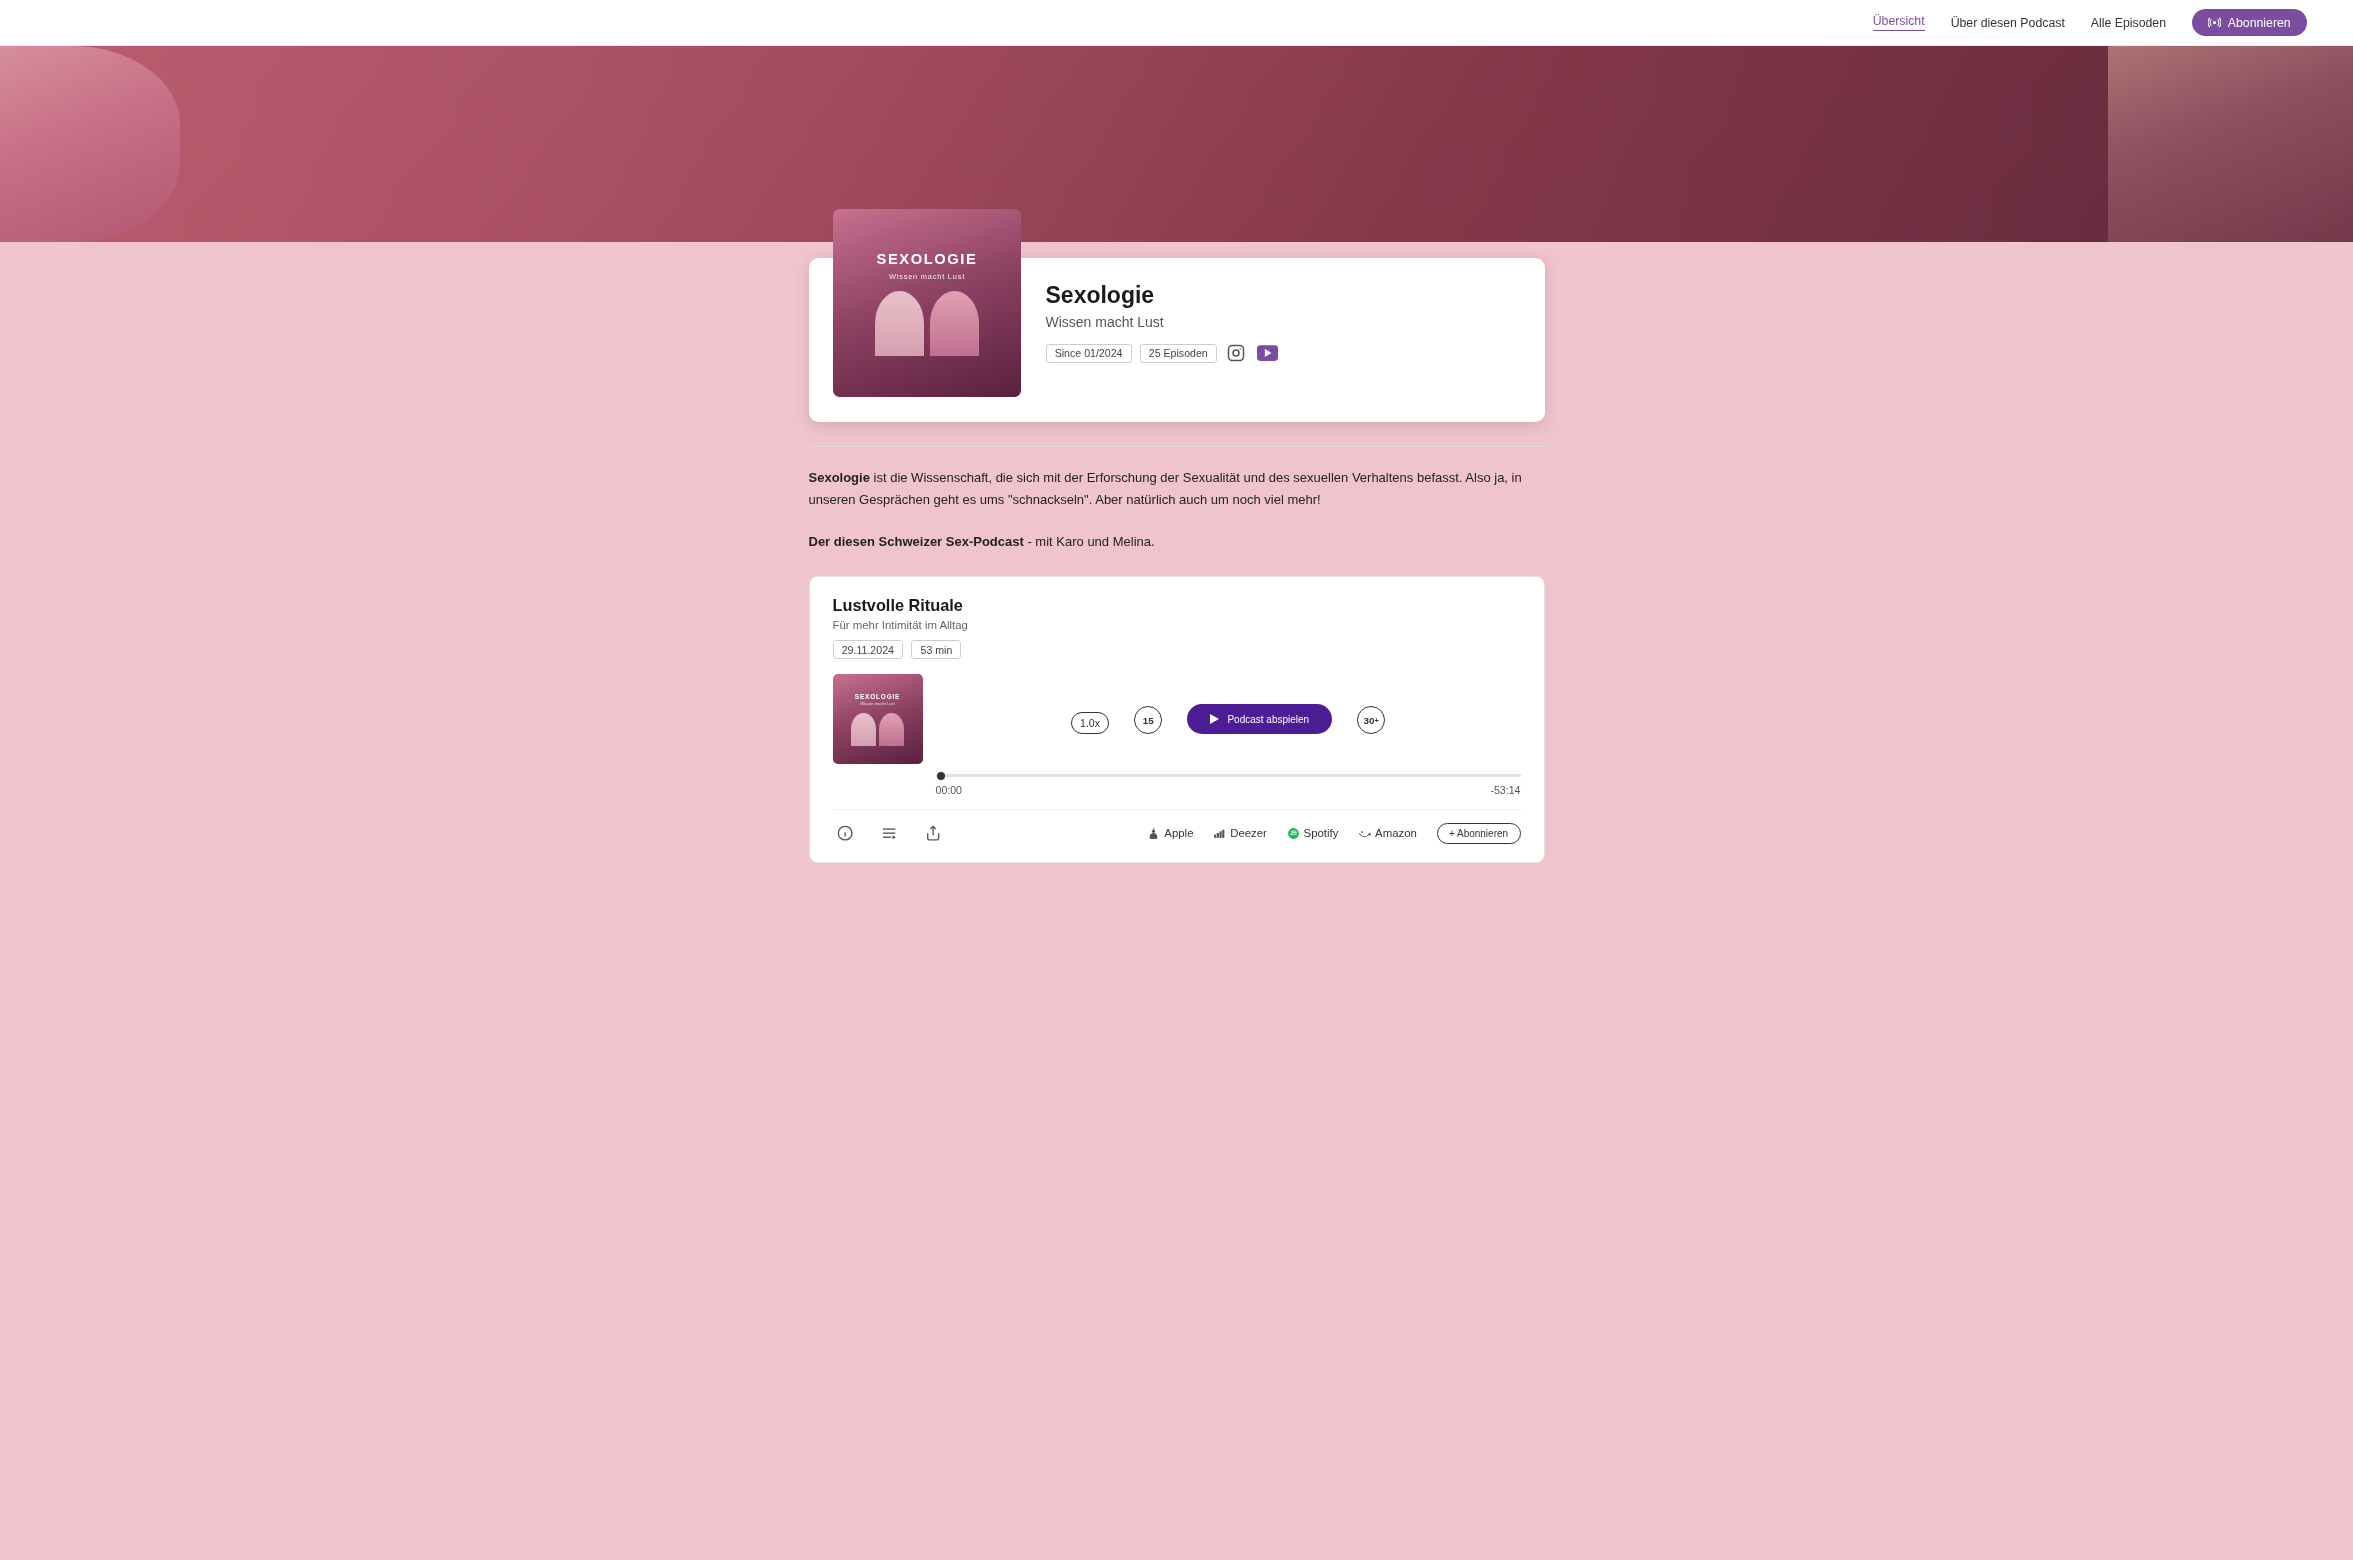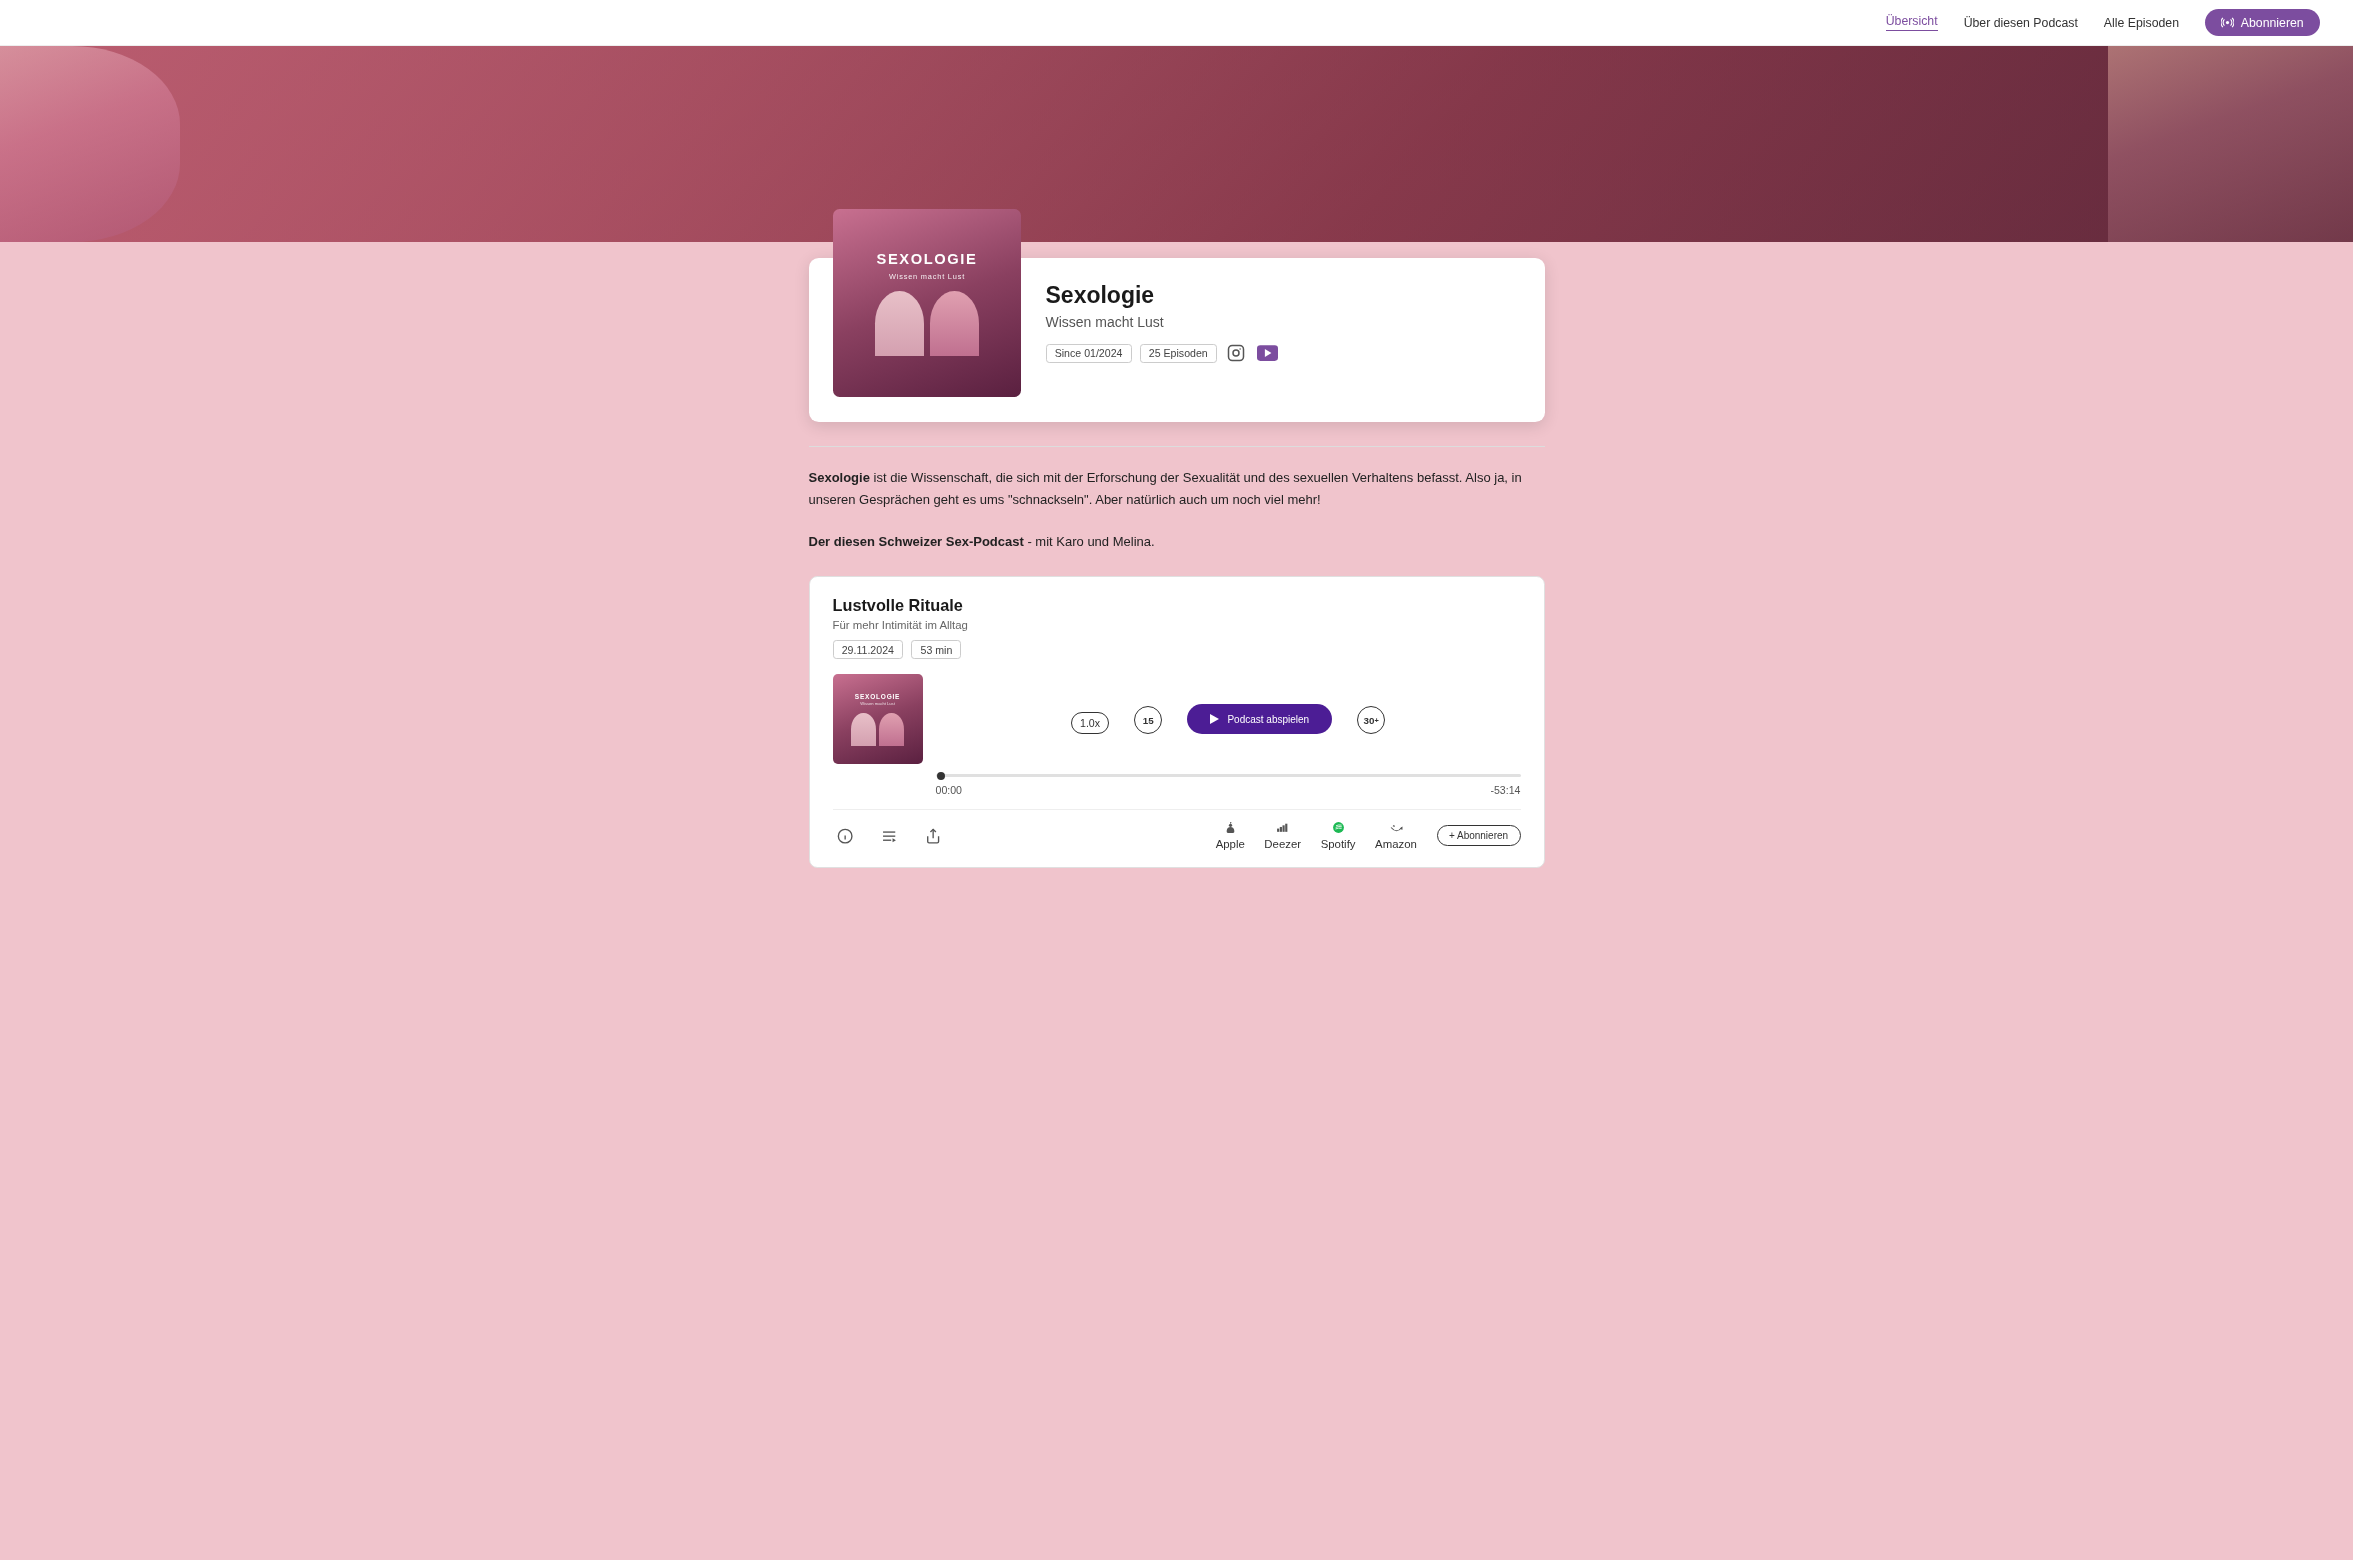--- a/index.html
+++ b/index.html
@@ -8,21 +8,21 @@
       background: #f0c4cc;
       min-height: 100vh;
     }
 
     
     .nav {
       background: #fff;
       display: flex;
       align-items: center;
       justify-content: flex-end;
-      padding: 0 33px;
+      padding: 0 46px;
       height: 46px;
       gap: 26px;
       border-bottom: 0.8px solid #eee;
     }
     .nav-link {
       font-size: 12.3px;
       color: #333;
       text-decoration: none;
       cursor: pointer;
     }
@@ -375,21 +375,20 @@
     .bottom-spacer { flex: 1; }
     .platform-btn {
       background: none;
       border: none;
       cursor: pointer;
       display: flex;
       align-items: center;
       gap: 4.1px;
       font-size: 11.4px;
       color: #333;
-      flex-direction: column;
     }
     .subscribe-btn-small {
       border: 0.8px solid #333;
       border-radius: 16.3px;
       padding: 4.1px 11.4px;
       font-size: 10px;
       cursor: pointer;
       background: none;
       color: #333;
       display: flex;

